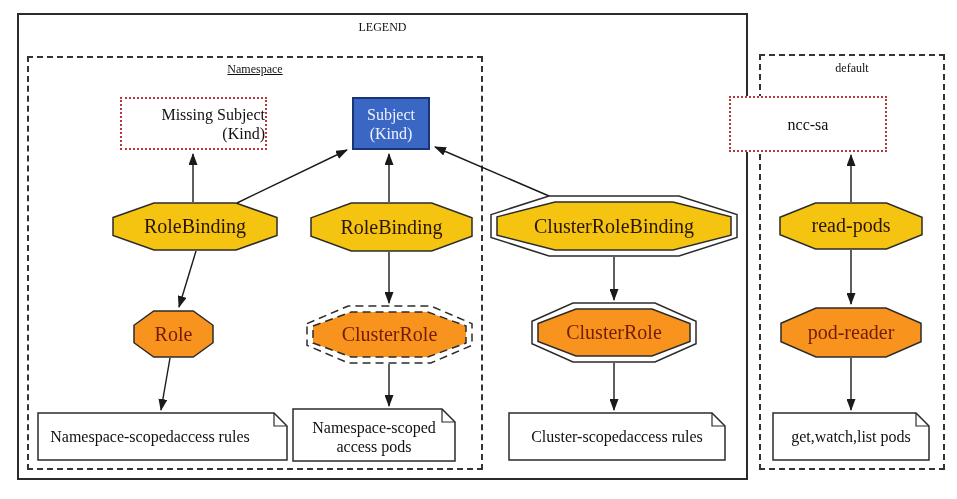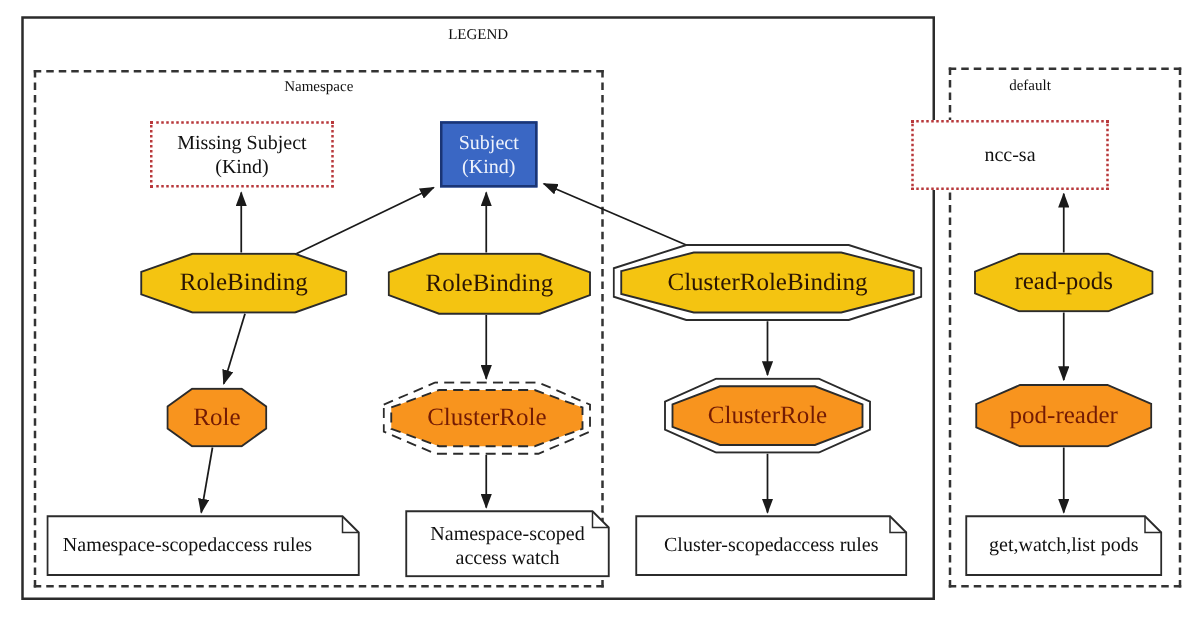--- a/index.html
+++ b/index.html
@@ -29,24 +29,24 @@
 </style>
 </head>
 <body>
 
 <div id="canvas">
 
   <div class="abs legend-box" style="left:17px;top:13px;width:727px;height:463px;"></div>
   <div class="cluster-label" style="left:17px;top:20px;width:731px;">LEGEND</div>
 
   <div class="abs dashed-box" style="left:27px;top:56px;width:452px;height:410px;"></div>
-  <div class="cluster-label" style="left:27px;top:62px;width:456px;">Namespace</div>
+  <div class="cluster-label" style="left:27px;top:62px;width:456px;text-decoration:underline;">Namespace</div>
 
   <div class="abs dashed-box" style="left:759px;top:54px;width:182px;height:412px;"></div>
-  <div class="cluster-label" style="left:731px;top:61px;width:186px;">default</div>
+  <div class="cluster-label" style="left:759px;top:61px;width:186px;">default</div>
 
   <svg id="edges" width="957" height="499">
     <defs>
       <marker id="arrow" markerUnits="userSpaceOnUse" markerWidth="12" markerHeight="9" refX="11" refY="4.5" orient="auto">
         <path d="M0,0 L12,4.5 L0,9 Z" fill="var(--line)"></path>
       </marker>
     </defs>
     <line x1="193" y1="202" x2="193" y2="154" marker-end="url(#arrow)"></line>
     <line x1="237" y1="203" x2="347" y2="150" marker-end="url(#arrow)"></line>
     <line x1="389" y1="202" x2="389" y2="154" marker-end="url(#arrow)"></line>
@@ -55,21 +55,21 @@
     <line x1="389" y1="252" x2="389" y2="303" marker-end="url(#arrow)"></line>
     <line x1="614" y1="257" x2="614" y2="300" marker-end="url(#arrow)"></line>
     <line x1="170" y1="358" x2="161" y2="410" marker-end="url(#arrow)"></line>
     <line x1="389" y1="364" x2="389" y2="406" marker-end="url(#arrow)"></line>
     <line x1="614" y1="363" x2="614" y2="410" marker-end="url(#arrow)"></line>
     <line x1="851" y1="202" x2="851" y2="155" marker-end="url(#arrow)"></line>
     <line x1="851" y1="250" x2="851" y2="304" marker-end="url(#arrow)"></line>
     <line x1="851" y1="358" x2="851" y2="410" marker-end="url(#arrow)"></line>
   </svg>
 
-  <div class="abs rect-node dotted-red" style="left:120px;top:97px;width:143px;height:49px;">
+  <div class="abs rect-node dotted-red" style="left:120px;top:97px;width:143px;height:49px;align-items:flex-end;">
     <span>Missing Subject</span>
     <span>(Kind)</span>
   </div>
 
   <div class="abs rect-node subject-box" style="left:352px;top:97px;width:74px;height:49px;align-items:center;">
     <span>Subject</span>
     <span>(Kind)</span>
   </div>
 
   <div class="abs rect-node dotted-red" style="left:729px;top:96px;width:154px;height:52px;align-items:center;">
@@ -136,28 +136,28 @@
   </div>
 
   <div class="abs node" style="left:37px;top:412px;width:226px;height:49px;">
     <svg width="251" height="49">
         <path d="M1,1 L237,1 L250,14 L250,48 L1,48 Z" fill="#ffffff" stroke="var(--border)" stroke-width="1.5"></path>
         <path d="M237,1 L237,14 L250,14" fill="none" stroke="var(--border)" stroke-width="1.2"></path>
       </svg>
     <span class="note-label">Namespace-scopedaccess rules</span>
   </div>
 
-  <div class="abs node" style="left:324px;top:408px;width:164px;height:58px;">
+  <div class="abs node" style="left:292px;top:408px;width:164px;height:58px;">
     <svg width="164" height="54">
         <path d="M1,1 L150,1 L163,14 L163,53 L1,53 Z" fill="#ffffff" stroke="var(--border)" stroke-width="1.5"></path>
         <path d="M150,1 L150,14 L163,14" fill="none" stroke="var(--border)" stroke-width="1.2"></path>
       </svg>
     <span class="note-label">
       <span style="display:block">Namespace-scoped</span>
-      <span style="display:block">access watch</span>
+      <span style="display:block">access pods</span>
     </span>
   </div>
 
   <div class="abs node" style="left:772px;top:412px;width:158px;height:49px;">
     <svg width="158" height="49">
         <path d="M1,1 L144,1 L157,14 L157,48 L1,48 Z" fill="#ffffff" stroke="var(--border)" stroke-width="1.5"></path>
         <path d="M144,1 L144,14 L157,14" fill="none" stroke="var(--border)" stroke-width="1.2"></path>
       </svg>
     <span class="note-label">get,watch,list pods</span>
   </div>

